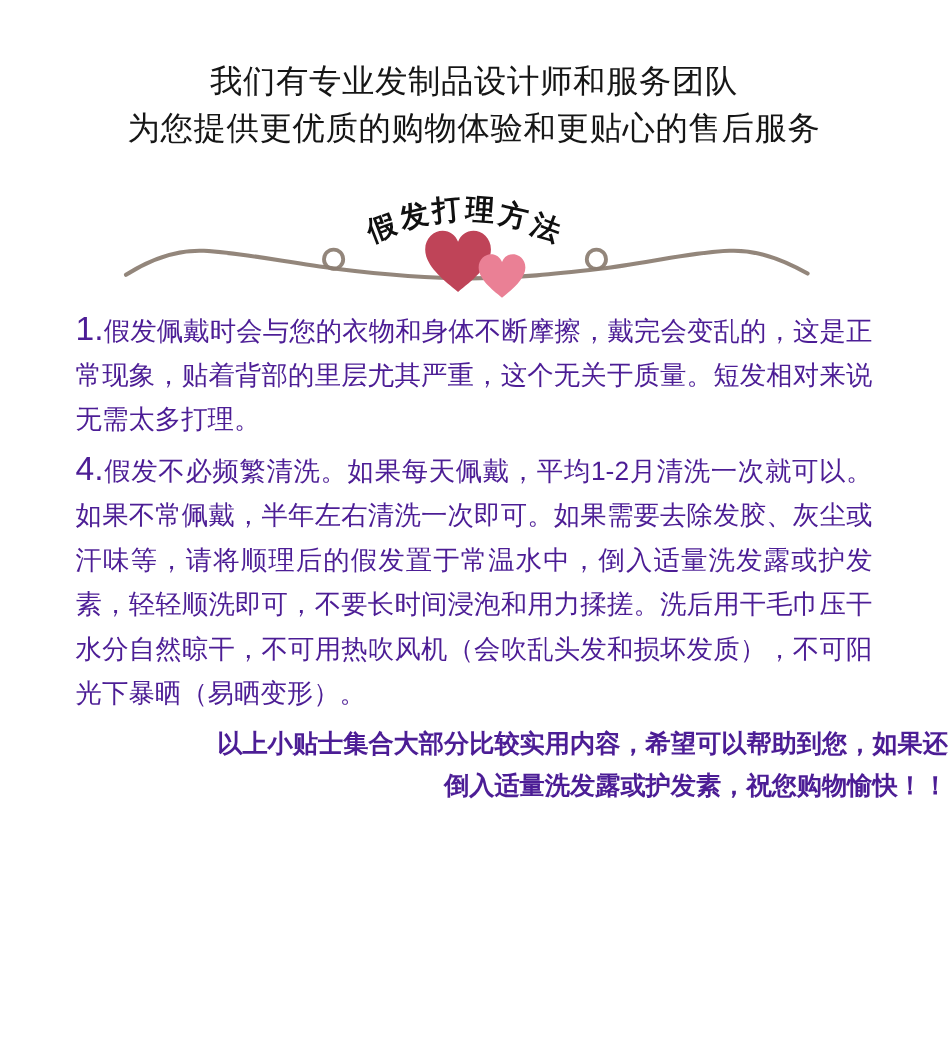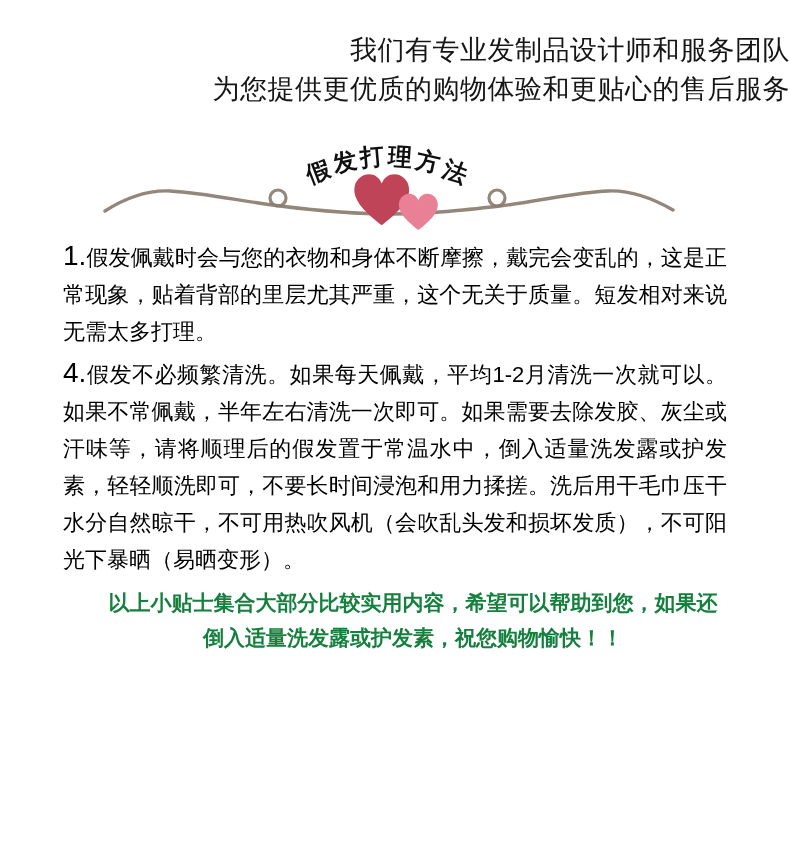--- a/index.html
+++ b/index.html
@@ -6,22 +6,22 @@
   body {
     width: 790px; height: 866px;
     background: #ffffff;
     font-family: "Liberation Sans", sans-serif;
     color: #161616;
   }
   .page { position: relative; width: 790px; height: 866px; overflow: hidden; background: #fff; }
 
   
   .hdr {
-    padding-top: 31px;
-    text-align: right;
+    padding-top: 49px;
+    text-align: center;
     font-size: 27px;
     line-height: 39px;
     font-weight: 400;
     color: #161616;
     letter-spacing: 0.5px;
   }
 
   
   .divider { position: relative; height: 108px; margin-top: 17px; }
   .divider svg { position: absolute; left: 0; top: 0; display: block; }
@@ -38,37 +38,37 @@
   .c3 { left: 388px; top: 15px; transform: rotate(4deg); }
   .c4 { left: 416px; top: 20px; transform: rotate(13deg); }
   .c5 { left: 443px; top: 30px; transform: rotate(21deg); }
 
   
   .tips {
     padding: 3px 63px 0;
     font-size: 22px;
     line-height: 37px;
     text-align: justify;
-    color: #000000;
+    color: #4c1d95;
   }
   .tip { margin: 0 0 4px 0; }
   .num {
     font-size: 28px;
     font-family: "Liberation Sans", sans-serif;
     letter-spacing: 0;
   }
 
   
   .ftr {
     margin-top: 7px;
-    text-align: center;
+    text-align: right;
     font-weight: 700;
     font-size: 21px;
     line-height: 35px;
-    color: #15803d;
+    color: #4c1d95;
     padding-left: 36px;
   }
 </style>
 </head>
 <body>
 
 <div class="page">
 
   <header class="hdr">
     <div>我们有专业发制品设计师和服务团队</div>

